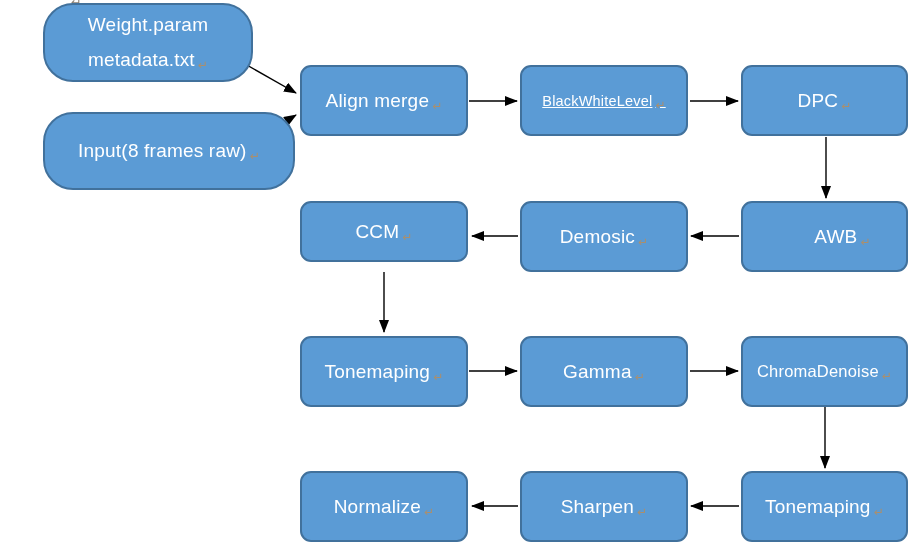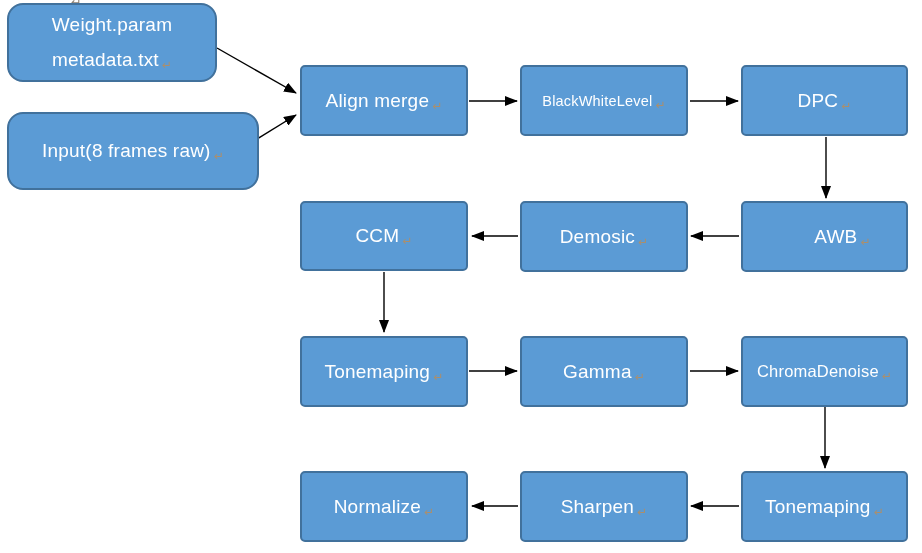--- a/index.html
+++ b/index.html
@@ -18,30 +18,30 @@
     background:var(--page-bg);
     font-family:"Liberation Sans", sans-serif;
   }
   .wires{position:absolute;left:0;top:0;width:922px;height:553px;}
   .wire{stroke:var(--arrow-color);stroke-width:1.4;}
   .node{
     position:absolute;
     box-sizing:border-box;
     background:var(--node-fill);
     border:2px solid var(--node-border);
-    border-radius:5px;
+    border-radius:11px;
     color:var(--node-text);
     display:flex;
     align-items:center;
     justify-content:center;
     text-align:center;
     font-size:19px;
     letter-spacing:0.2px;
   }
-  .node--tall{border-radius:16px;}
+  .node--tall{border-radius:30px;margin-left:36px;}
   .node--sm{font-size:14.5px;}
   .node--md{font-size:16.5px;}
   .node .lines{display:flex;flex-direction:column;gap:13px;}
   .mark{
     color:var(--mark-color);
     font-size:12px;
     margin-left:3px;
     position:relative;
     top:3px;
     font-family:"DejaVu Sans", sans-serif;
@@ -90,29 +90,29 @@
   </div>
 
   <div class="node node--tall" style="left:7px;top:112px;width:252px;height:78px;">
     <div><span>Input(8 frames raw)</span><span class="mark">↵</span></div>
   </div>
 
   <div class="node" style="left:300px;top:65px;width:168px;height:71px;">
     <div><span>Align merge</span><span class="mark">↵</span></div>
   </div>
 
-  <div class="node node--sm" style="left:520px;top:65px;width:168px;height:71px;">
+  <div class="node node--sm" style="left:520px;top:65px;width:168px;height:71px;text-decoration:underline;">
     <div><span>BlackWhiteLevel</span><span class="mark">↵</span></div>
   </div>
 
   <div class="node" style="left:741px;top:65px;width:167px;height:71px;">
     <div><span>DPC</span><span class="mark">↵</span></div>
   </div>
 
-  <div class="node" style="left:300px;top:201px;width:168px;height:70px;align-items:center;">
+  <div class="node" style="left:300px;top:201px;width:168px;height:61px;align-items:center;">
     <div><span>CCM</span><span class="mark">↵</span></div>
   </div>
 
   <div class="node" style="left:520px;top:201px;width:168px;height:71px;">
     <div><span>Demosic</span><span class="mark">↵</span></div>
   </div>
 
   <div class="node" style="left:741px;top:201px;width:167px;height:71px;padding-left:36px;">
     <div><span>AWB</span><span class="mark">↵</span></div>
   </div>

